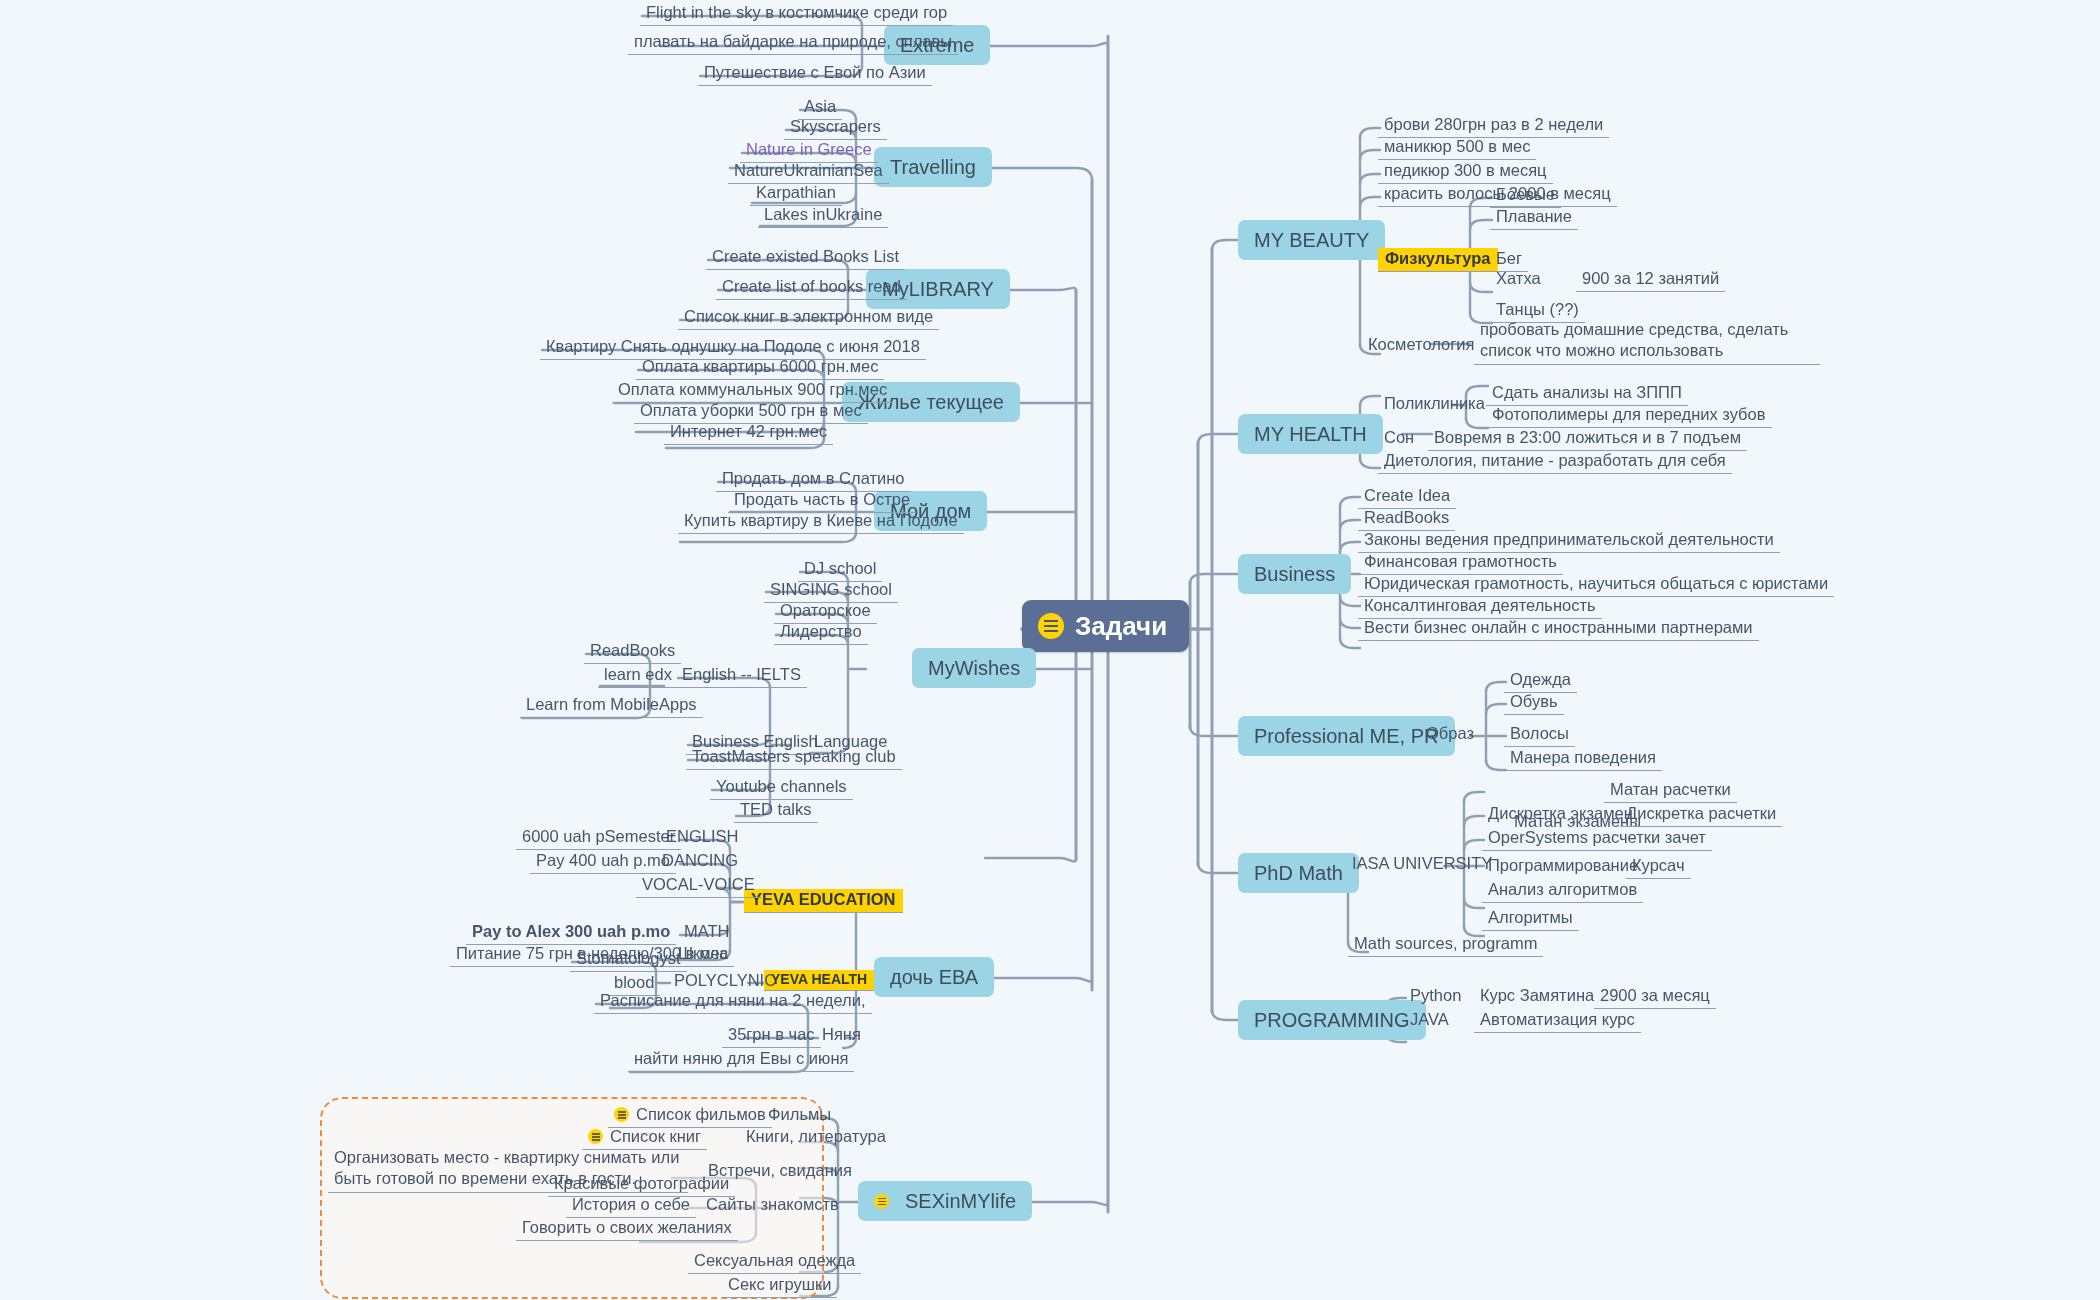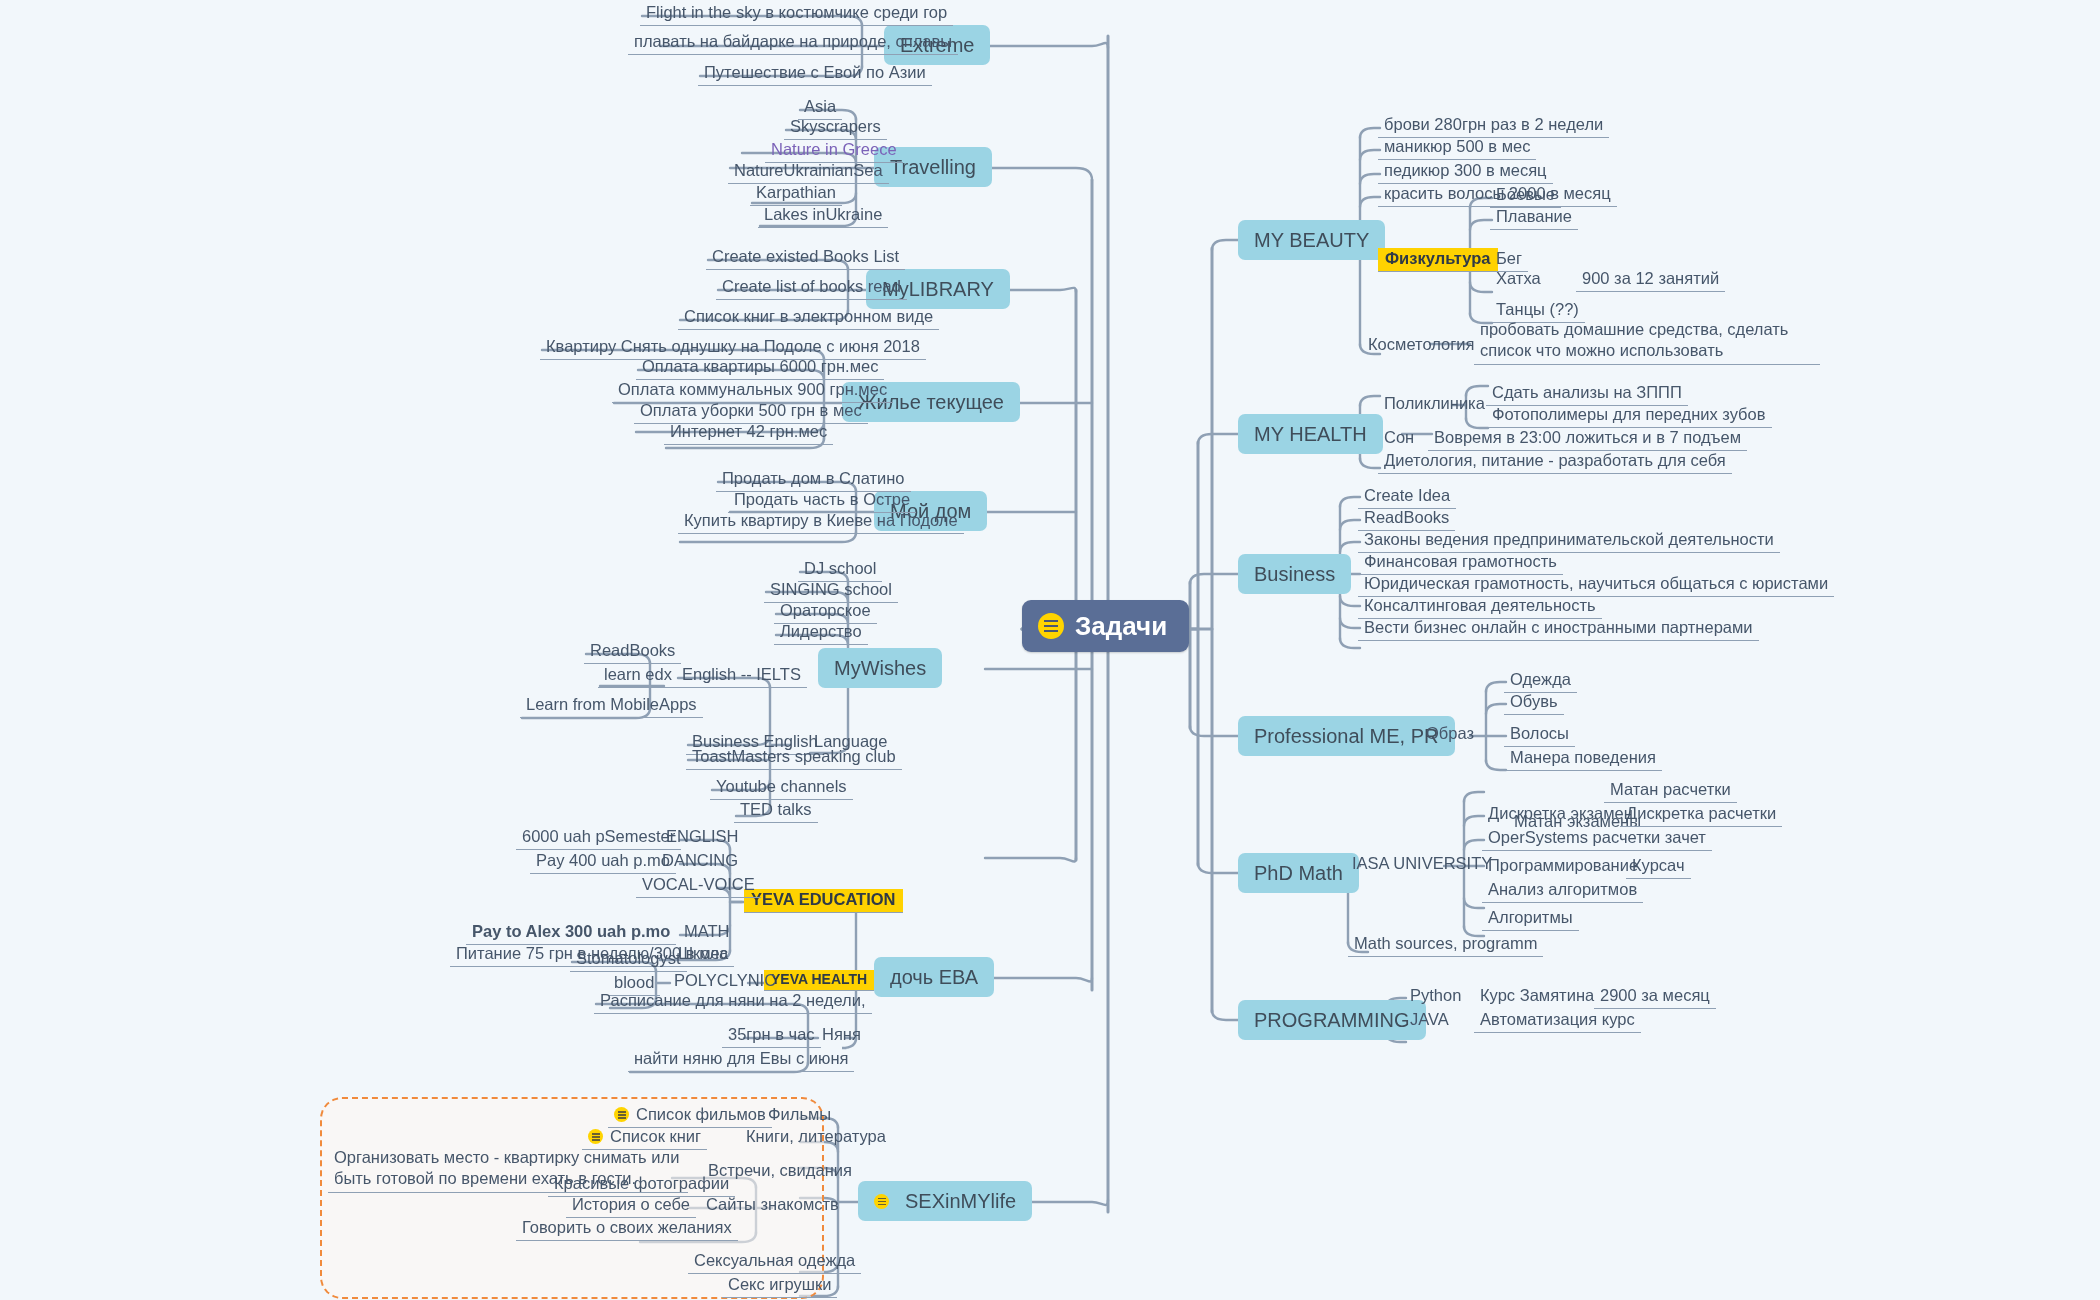--- a/index.html
+++ b/index.html
@@ -309,21 +309,21 @@
   <div class="chip l1" style="left:884px;top:25px;"><span>Extreme</span></div>
 
   <div class="chip l1" style="left:874px;top:147px;"><span>Travelling</span></div>
 
   <div class="chip l1" style="left:866px;top:269px;"><span>MyLIBRARY</span></div>
 
   <div class="chip l1" style="left:842px;top:382px;"><span>Жилье текущее</span></div>
 
   <div class="chip l1" style="left:874px;top:491px;"><span>Мой дом</span></div>
 
-  <div class="chip l1" style="left:818px;top:648px;"><span>MyWishes</span></div>
+  <div class="chip l1" style="left:912px;top:648px;"><span>MyWishes</span></div>
 
   <div class="chip l1" style="left:874px;top:957px;"><span>дочь ЕВА</span></div>
 
   <div class="chip l1" style="left:858px;top:1181px;display:flex;align-items:center;gap:9px;">
       <span class="note-dot"></span>
       <span>SEXinMYlife</span>
     </div>
 
   <div class="chip l1" style="left:1238px;top:220px;"><span>MY BEAUTY</span></div>
 
@@ -336,21 +336,21 @@
   <div class="chip l1" style="left:1238px;top:853px;"><span>PhD Math</span></div>
 
   <div class="chip l1" style="left:1238px;top:1000px;"><span>PROGRAMMING</span></div>
 
   <div class="chip leaf" style="left:640px;top:2px;"><span>Flight in the sky в костюмчике среди гор</span></div>
   <div class="chip leaf" style="left:628px;top:31px;"><span>плавать на байдарке на природе, сплавы</span></div>
   <div class="chip leaf" style="left:698px;top:62px;"><span>Путешествие с Евой по Азии</span></div>
 
   <div class="chip leaf" style="left:798px;top:96px;"><span>Asia</span></div>
   <div class="chip leaf" style="left:784px;top:116px;"><span>Skyscrapers</span></div>
-  <div class="chip leaf visited" style="left:740px;top:139px;margin-left:25px;"><span>Nature in Greece</span></div>
+  <div class="chip leaf visited" style="left:740px;top:139px;"><span>Nature in Greece</span></div>
   <div class="chip leaf" style="left:728px;top:160px;"><span>NatureUkrainianSea</span></div>
   <div class="chip leaf" style="left:750px;top:182px;"><span>Karpathian</span></div>
   <div class="chip leaf" style="left:758px;top:204px;"><span>Lakes inUkraine</span></div>
 
   <div class="chip leaf" style="left:706px;top:246px;"><span>Create existed Books List</span></div>
   <div class="chip leaf" style="left:716px;top:276px;"><span>Create list of books read</span></div>
   <div class="chip leaf" style="left:678px;top:306px;"><span>Список книг в электронном виде</span></div>
 
   <div class="chip leaf" style="left:540px;top:336px;"><span>Квартиру Снять однушку на Подоле с июня 2018</span></div>
   <div class="chip leaf" style="left:636px;top:356px;"><span>Оплата квартиры 6000 грн.мес</span></div>

